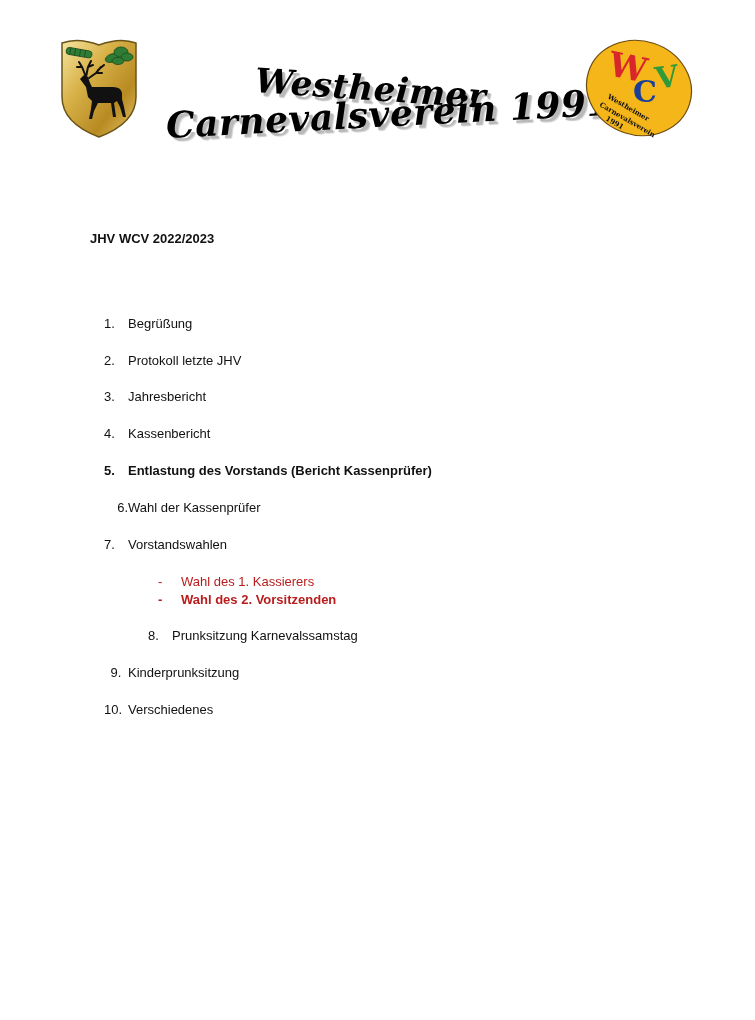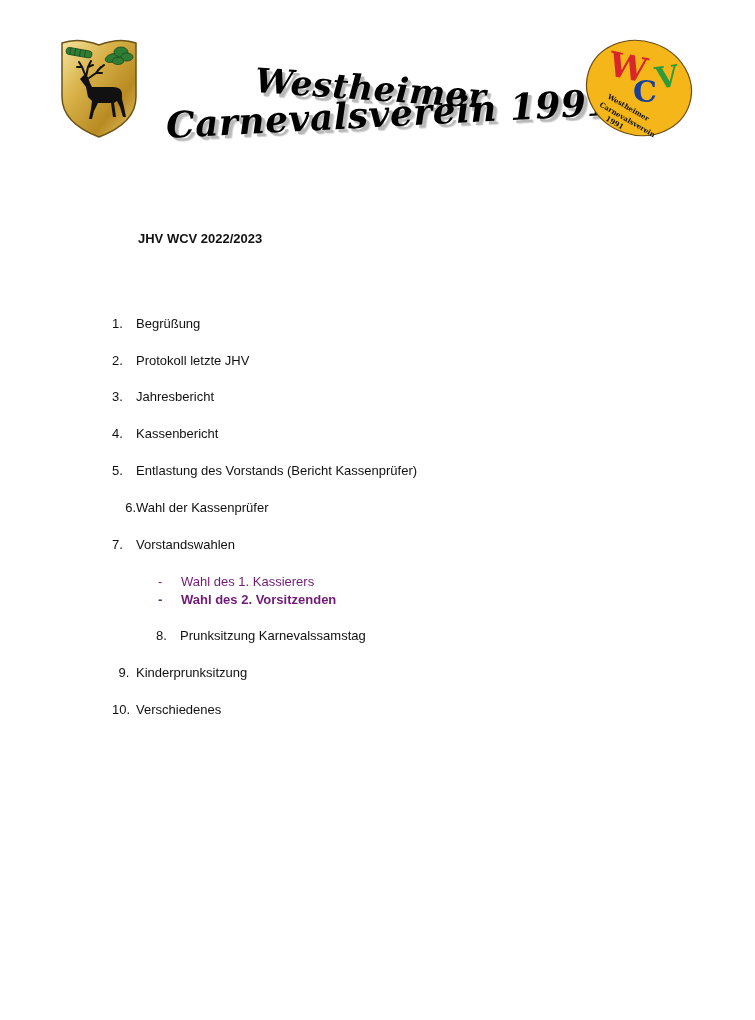--- a/index.html
+++ b/index.html
@@ -70,47 +70,46 @@
     }
 
     
     .doc-heading {
       position: absolute;
       left: 90px;
       top: 231px;
       font-size: 13px;
       font-weight: bold;
       color: #111;
-      margin-left: 48px;
     }
     .agenda {
       position: absolute;
       left: 0;
       top: 0;
       width: 755px;
     }
     .agenda-item {
       position: absolute;
-      left: 112px;
+      left: 104px;
       font-size: 13px;
       color: #111;
       white-space: nowrap;
     }
     .agenda-num {
       display: inline-block;
       width: 24px;
     }
     .agenda-label {
       display: inline-block;
     }
     .sub-item {
       position: absolute;
       left: 158px;
       font-size: 13px;
-      color: #701a75;
+      color: #b91c1c;
       white-space: nowrap;
     }
     .sub-dash {
       display: inline-block;
       width: 23px;
     }
   </style>
 </head>
 <body>
 
@@ -173,21 +172,21 @@
     </div>
     <div class="agenda-item" style="top:353px;">
       <span class="agenda-num">2.</span><span class="agenda-label">Protokoll letzte JHV</span>
     </div>
     <div class="agenda-item" style="top:389px;">
       <span class="agenda-num">3.</span><span class="agenda-label">Jahresbericht</span>
     </div>
     <div class="agenda-item" style="top:426px;text-decoration:underline;">
       <span class="agenda-num">4.</span><span class="agenda-label">Kassenbericht</span>
     </div>
-    <div class="agenda-item" style="top:463px;">
+    <div class="agenda-item" style="top:463px;font-weight:bold;">
       <span class="agenda-num">5.</span><span class="agenda-label">Entlastung des Vorstands (Bericht Kassenprüfer)</span>
     </div>
     <div class="agenda-item" style="top:500px;text-align:right;">
       <span class="agenda-num">6.</span><span class="agenda-label">Wahl der Kassenprüfer</span>
     </div>
     <div class="agenda-item" style="top:537px;">
       <span class="agenda-num">7.</span><span class="agenda-label">Vorstandswahlen</span>
     </div>
     <div class="sub-item" style="top:574px;">
       <span class="sub-dash">-</span><span>Wahl des 1. Kassierers</span>

